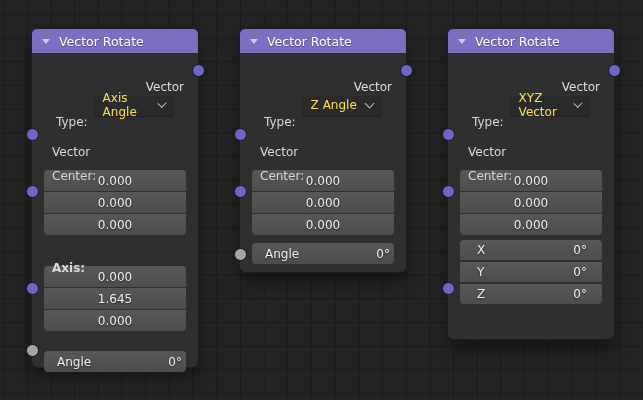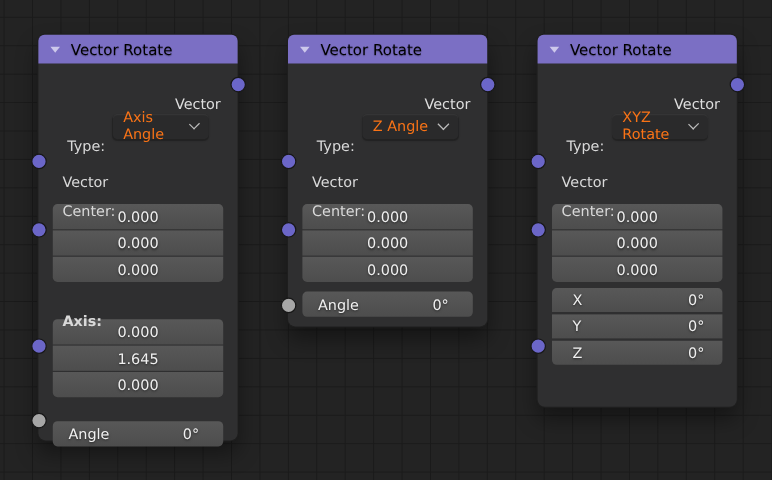--- a/index.html
+++ b/index.html
@@ -17,39 +17,39 @@
   .node{
     position:absolute; top:29px; width:166px;
     background:#2f2f30;
     border-radius:6px;
     box-shadow:0 0 0 1px #1e1e1e, 0 10px 18px rgba(0,0,0,.40);
     font-size:12px; color:#d9d9d9;
   }
   .hdr{
     height:24px; border-radius:5px 5px 0 0;
     display:flex; align-items:center; gap:9px; padding:0 10px;
-    color:#000000; font-size:12.5px;
+    color:#ffffff; font-size:12.5px;
     text-shadow:0 1px 1px rgba(0,0,0,.35);
   }
   .tri{
     width:0; height:0;
     border-left:4.5px solid transparent; border-right:4.5px solid transparent;
     border-top:5.5px solid rgba(232,229,248,.75);
   }
   .row{ display:flex; align-items:center; }
   .out-row{ height:22px; margin-top:6px; justify-content:flex-end; padding:0 14px; color:#dedede; }
   .type-row{ height:22px; margin-top:13px; padding:0 24px; gap:6px; }
   .lbl-row{ height:20px; padding:0 20px; }
   .in-vector{ margin-top:9px; }
   .center-lbl{ margin-top:4px;align-items:center; }
   .sec-lbl{ margin-top:6px;font-weight:bold; }
   .dropdown{
     flex:1; height:21px; background:#2a2a2b; border-radius:4px;
     display:flex; align-items:center; justify-content:space-between;
-    padding:0 9px; color:#f97316;
+    padding:0 9px; color:#fde047;
     box-shadow:inset 0 1px 0 rgba(255,255,255,.05), 0 1px 1px rgba(0,0,0,.3);
   }
   .chev{
     width:7px; height:7px; margin-top:-4px;
     border-right:1.6px solid #bdbdbd; border-bottom:1.6px solid #bdbdbd;
     transform:rotate(45deg);
   }
   .stack{ margin:1px 12px 0;border-radius:11px; }
   .stack2{ margin-top:5px; }
   .field{
@@ -60,21 +60,21 @@
     cursor:ew-resize;
   }
   .stack .field:first-child{ border-radius:4px 4px 0 0; }
   .stack .field:last-child{ border-radius:0 0 4px 4px; margin-bottom:0; }
   .xyz .field{ height:20px; margin-bottom:2px; justify-content:space-between; padding:0 15px 0 17px; }
   .xyz .field:last-child{ margin-bottom:0; }
   .slider{
     height:21px; margin:20px 12px 0; border-radius:4px;
     background:linear-gradient(180deg,#585858,#4d4d4d);
     display:flex; align-items:center; justify-content:space-between;
-    padding:0 20px 0 13px; color:#f0f0f0; text-shadow:0 1px 2px rgba(0,0,0,.55);
+    padding:0 4px 0 13px; color:#f0f0f0; text-shadow:0 1px 2px rgba(0,0,0,.55);
     cursor:ew-resize;
   }
   .slider.m8{ margin-top:8px; }
   .socket{
     position:absolute; width:13px; height:13px; border-radius:50%;
     border:1px solid #171717; cursor:crosshair;
   }
   .socket.l{ left:-6.5px; } .socket.r{ right:-6.5px; }
   .lbl, .out-row span, .lbl-row span { pointer-events:none;margin-top:33px; }
 </style>
@@ -166,21 +166,21 @@
   <div class="hdr" style="background-color: rgb(123, 111, 196);">
     <span class="tri"></span>
     <span>Vector Rotate</span>
   </div>
   <div class="row out-row">
     <span>Vector</span>
   </div>
   <div class="row type-row">
     <span class="lbl">Type:</span>
     <div class="dropdown">
-      <span>XYZ Rotate</span>
+      <span>XYZ Vector</span>
       <span class="chev"></span>
     </div>
   </div>
   <div class="row lbl-row in-vector">
     <span>Vector</span>
   </div>
   <div class="row lbl-row center-lbl">
     <span>Center:</span>
   </div>
   <div class="stack">

